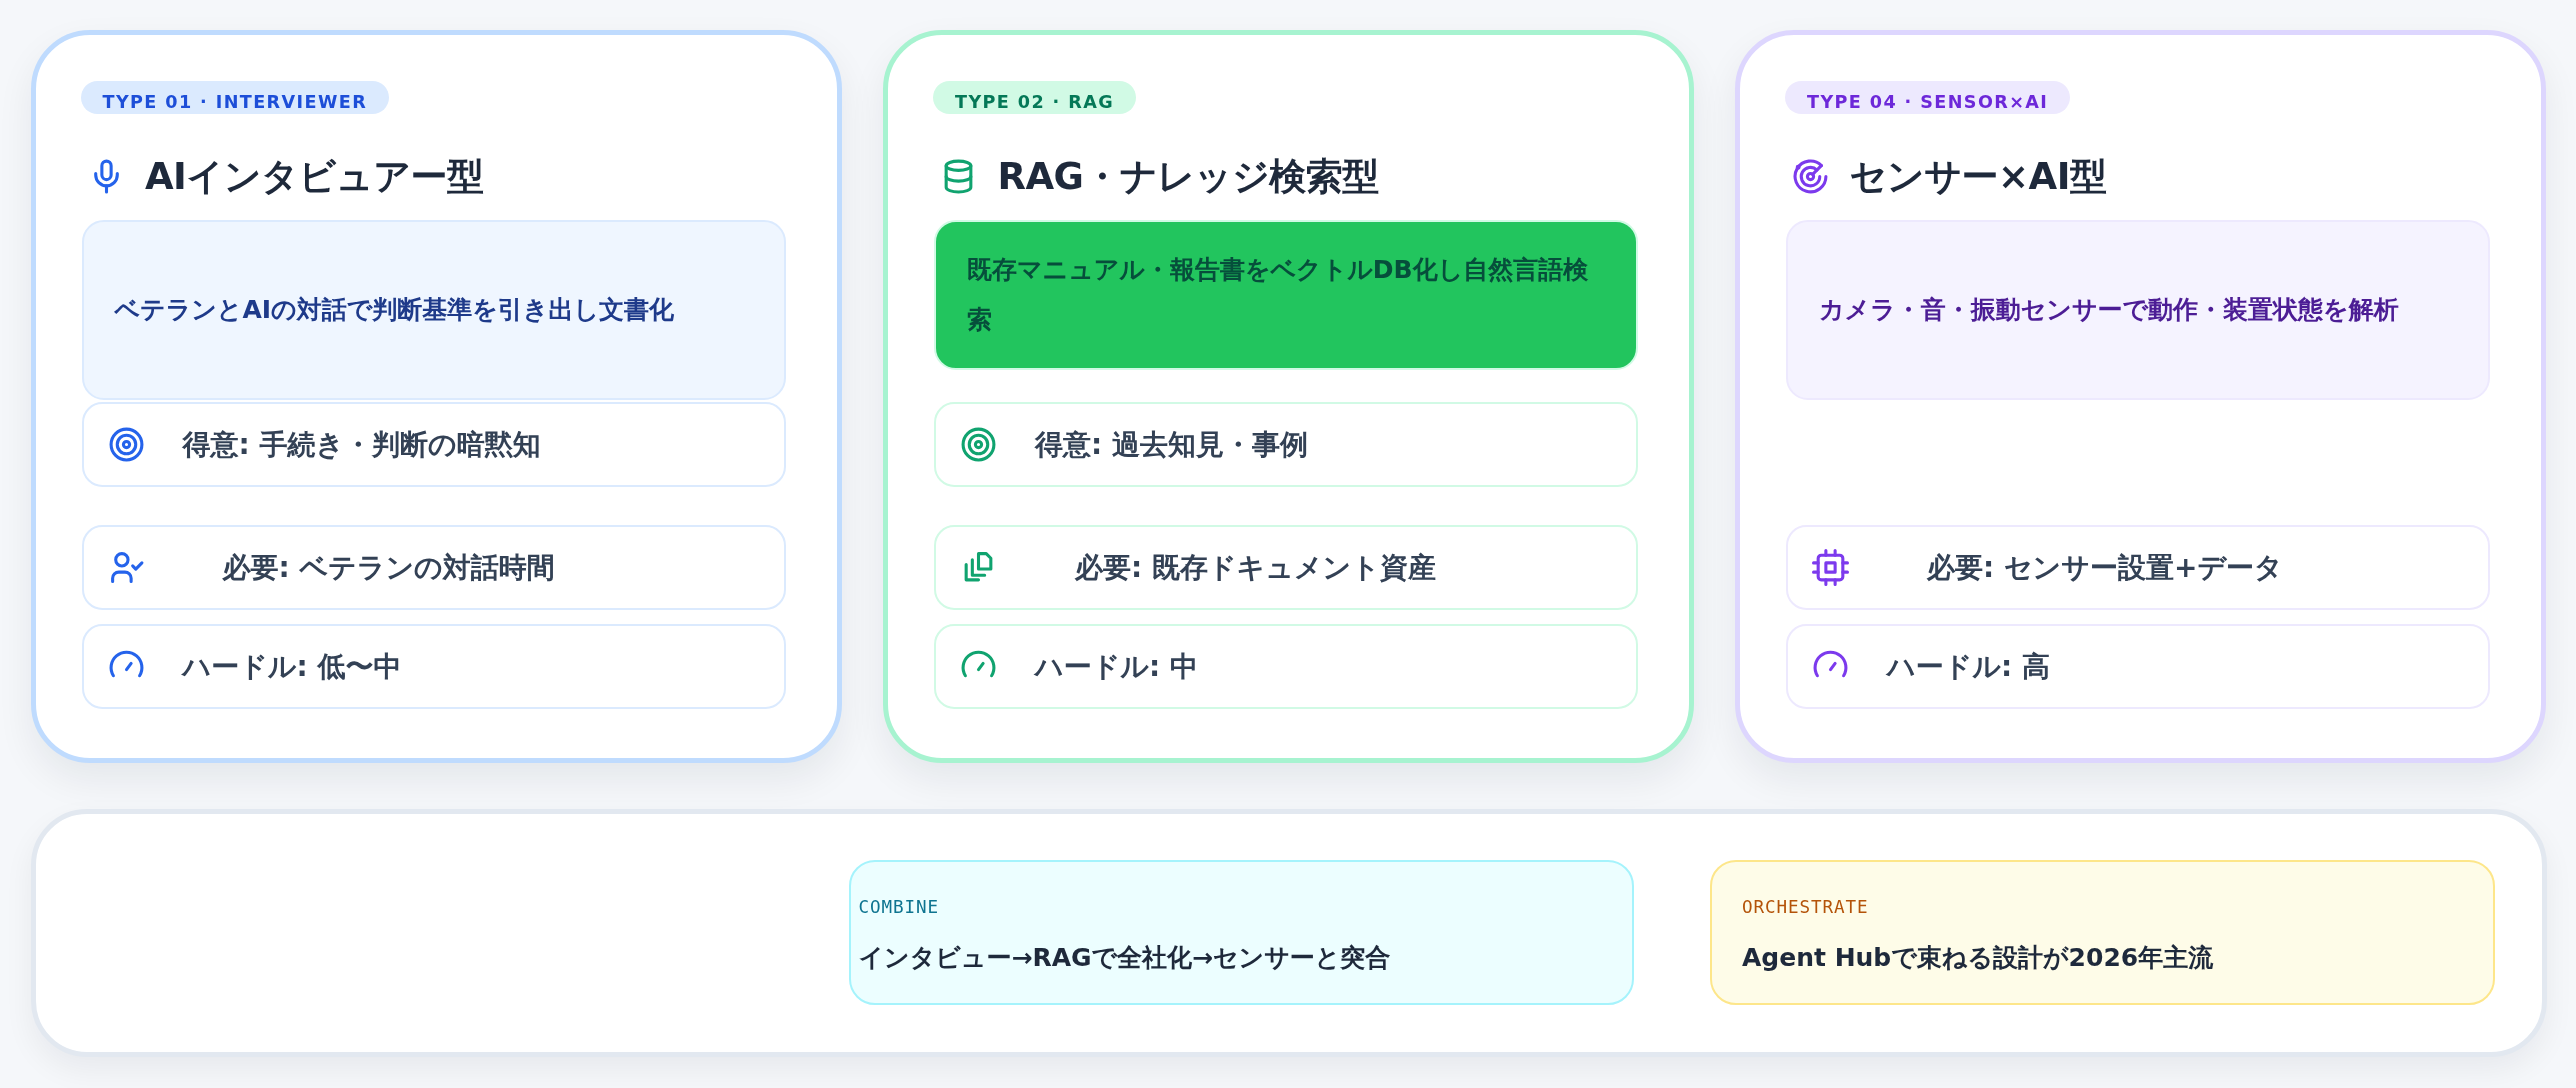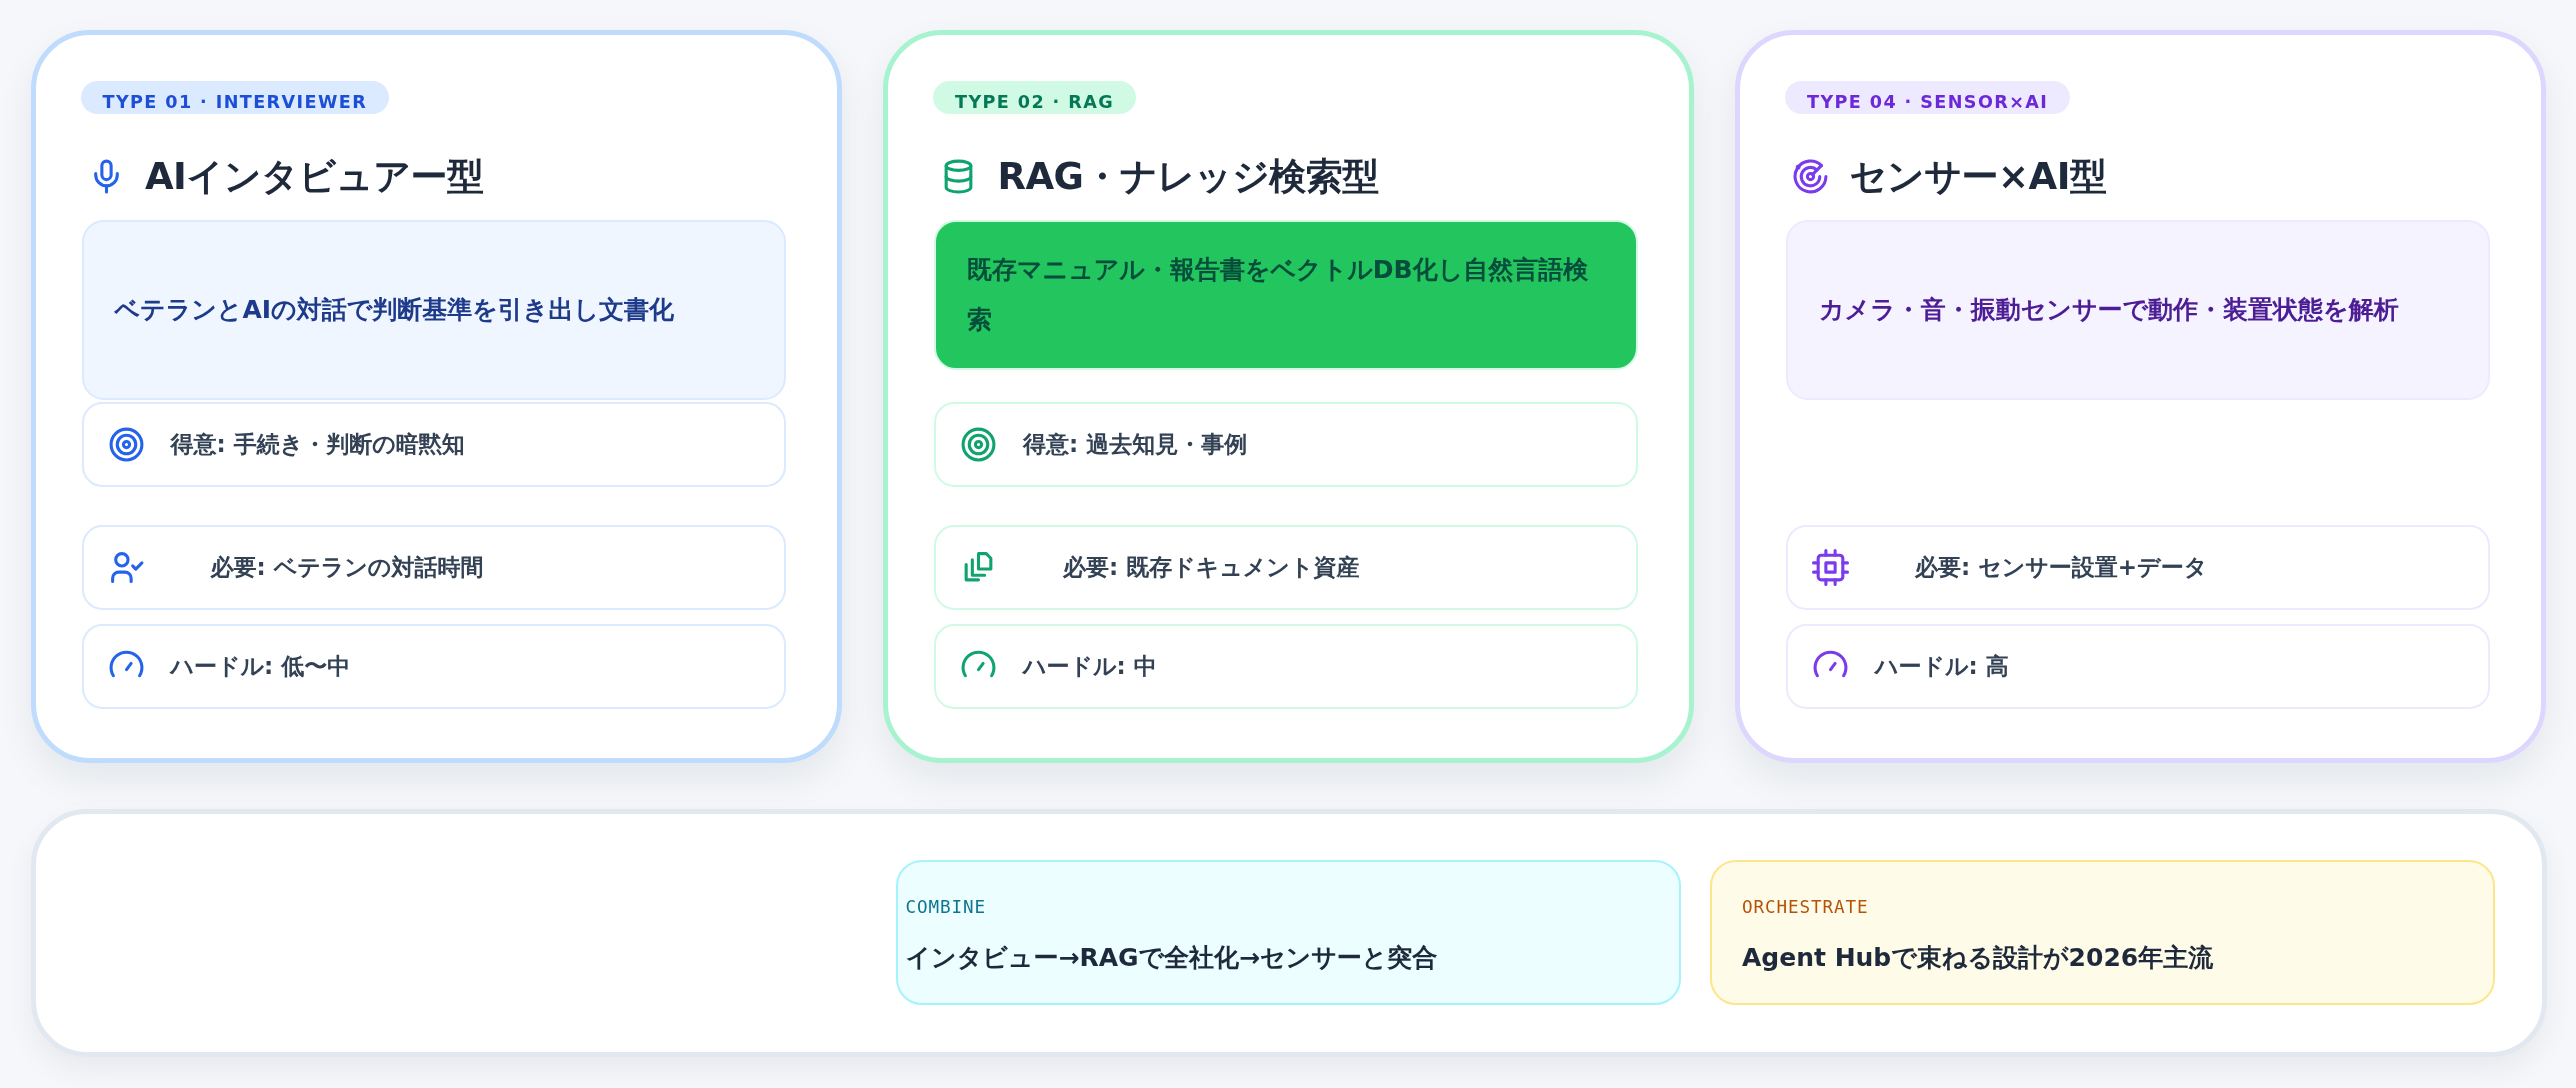--- a/index.html
+++ b/index.html
@@ -83,22 +83,22 @@
     display: flex;
     align-items: center;
     padding-left: 24px;
   }
   .row.r1 { top: 367px; }
   .row.r2 { top: 490px; gap: 40px; }
   .row.r3 { top: 589px; }
   .row-icon { width: 37px; height: 37px; display: flex; align-items: center; justify-content: center; }
   .row-icon svg { width: 37px; height: 37px; }
   .row-text {
-    margin-left: 26px;
-    font-size: 23px;
+    margin-left: 38px;
+    font-size: 28px;
     font-weight: bold;
     color: #334155;
     white-space: nowrap;
   }
 
   
   .c1 { border-color: #bfdbfe; }
   .c1 .badge { background: #dbeafe; color: #1d4ed8; }
   .c1 .desc { background: #eff6ff; border-color: #dbeafe; color: #1e3a8a; }
   .c1 .row { border-color: #dbeafe; }
@@ -132,21 +132,21 @@
   .note {
     position: absolute;
     top: 46px;
     width: 785px;
     height: 145px;
     border-radius: 26px;
     border: 2.8px solid #c7d2fe;
     padding: 33px 0 0 30.5px;
   }
   .note.n1 { left: 45px; background: #eef2ff; border-color: #c7d2fe; }
-  .note.n2 { left: 860px; background: #ecfeff; border-color: #a5f3fc; padding-left: 8px; }
+  .note.n2 { left: 813px; background: #ecfeff; border-color: #a5f3fc; padding-left: 8px; }
   .note.n3 { left: 1674px; background: #fefce8; border-color: #fde68a; }
   .note-label {
     font-family: "DejaVu Sans Mono", "Liberation Mono", monospace;
     font-size: 17.6px;
     letter-spacing: 0.9px;
     height: 24px;
     line-height: 24px;
   }
   .n1 .note-label { color: #4338ca; }
   .n2 .note-label { color: #0e7490; }

